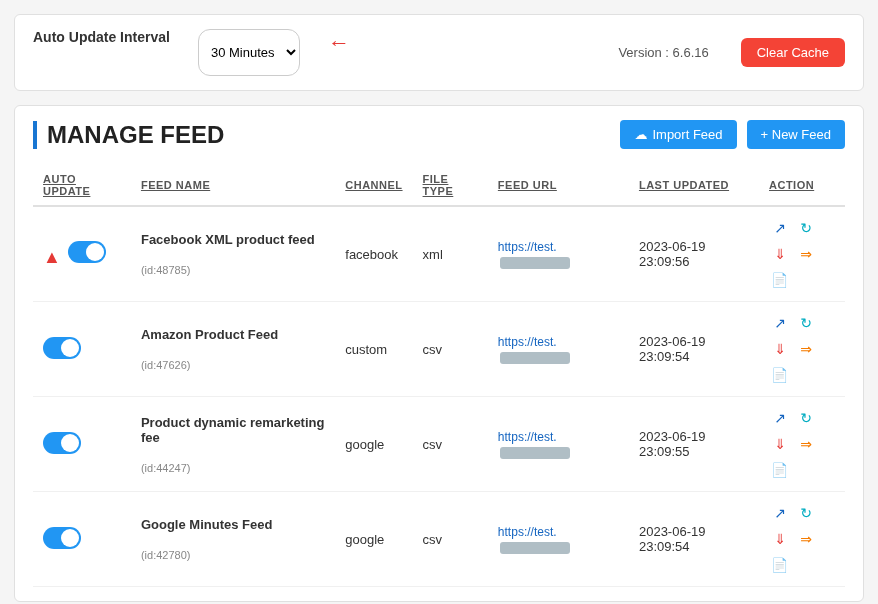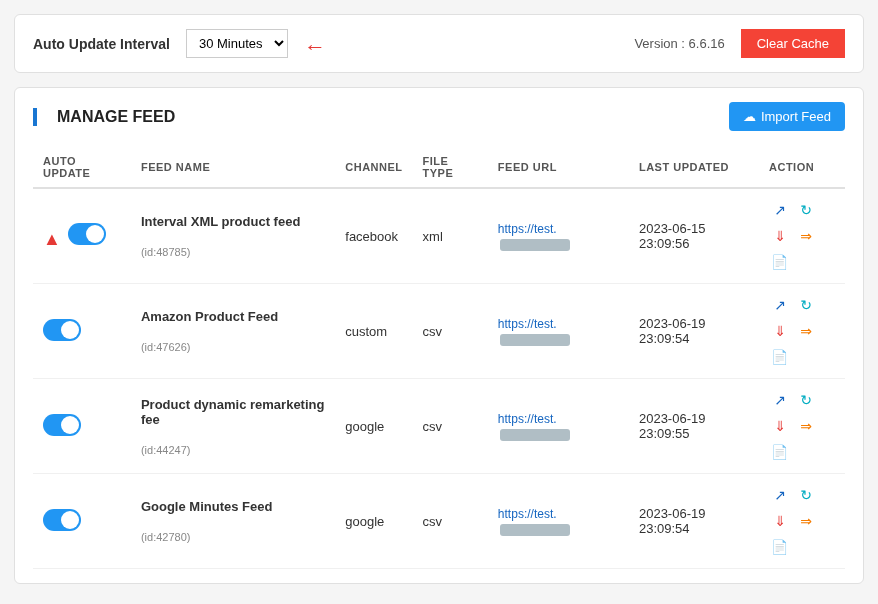--- a/index.html
+++ b/index.html
@@ -8,28 +8,28 @@
     .top-panel {
       background: #fff;
       border: 1px solid #e0e0e0;
       border-radius: 6px;
       padding: 14px 18px;
       margin: 14px;
       display: flex;
       align-items: center;
       justify-content: space-between;
     }
-    .top-left { display: flex; align-items: center; gap: 16px; flex-wrap: wrap; }
+    .top-left { display: flex; gap: 28px; flex-wrap: wrap; }
     .panel-title { font-weight: bold; font-size: 14px; }
     .version-text { font-size: 13px; color: #555; }
 
     .interval-select {
       border: 1px solid #ccc;
-      border-radius: 0;
-      padding: 5px 8px;
+      border-radius: 12px;
+      padding: 14px 8px;
       font-size: 13px;
       background: #fff;
       cursor: pointer;
     }
     .btn-update {
       background: #2196F3;
       color: #fff;
       border: none;
       border-radius: 4px;
       padding: 7px 16px;
@@ -40,21 +40,21 @@
     .arrow-indicator {
       color: #e53935;
       font-size: 22px;
       font-weight: bold;
       line-height: 1;
     }
     .btn-clear-cache {
       background: #f44336;
       color: #fff;
       border: none;
-      border-radius: 0;
+      border-radius: 6px;
       padding: 7px 16px;
       font-size: 13px;
       cursor: pointer;
       font-weight: 500;
     }
 
     .main-panel {
       background: #fff;
       border: 1px solid #e0e0e0;
       border-radius: 6px;
@@ -62,25 +62,25 @@
       padding: 14px 18px;
     }
 
     .manage-feed-header {
       display: flex;
       align-items: center;
       justify-content: space-between;
       margin-bottom: 16px;
     }
     .manage-feed-title {
-      font-size: 16px;
+      font-size: 24px;
       font-weight: bold;
       color: #222;
       border-left: 4px solid #1976D2;
-      padding-left: 20px;
+      padding-left: 10px;
     }
     .header-actions { display: flex; gap: 10px; }
     .btn-import {
       background: #2196F3;
       color: #fff;
       border: none;
       border-radius: 4px;
       padding: 7px 14px;
       font-size: 13px;
       cursor: pointer;
@@ -106,20 +106,21 @@
       border-bottom: 2px solid #e0e0e0;
     }
     thead th {
       text-align: left;
       padding: 8px 10px;
       font-weight: bold;
       font-size: 11px;
       color: #555;
       letter-spacing: 0.5px;
       text-transform: uppercase;
+      text-decoration: underline;
     }
     tbody tr {
       border-bottom: 1px solid #f0f0f0;
     }
     tbody td {
       padding: 10px 10px;
       vertical-align: middle;
     }
 
     .feed-name-main { font-weight: bold; font-size: 13px; }
@@ -182,34 +183,35 @@
     <select class="interval-select">
       <option>30 Minutes</option>
       <option>5 Minutes</option>
       <option>10 Minutes</option>
       <option>15 Minutes</option>
       <option>1 Hour</option>
       <option>2 Hours</option>
     </select>
     <span class="arrow-indicator">←</span>
   </div>
-  <div style="display:flex;align-items:center;gap:16px;">
+  <div style="display:flex;align-items:center;gap:32px;">
     <span class="version-text">Version : 6.6.16</span>
     <button class="btn-clear-cache">Clear Cache</button>
   </div>
 </div>
 
 <div class="main-panel">
   <div class="manage-feed-header">
     <div class="manage-feed-title">MANAGE FEED</div>
     <div class="header-actions">
       <button class="btn-import">
         <span>☁</span>
         <span>Import Feed</span>
       </button>
+      <button class="btn-new">+ New Feed</button>
     </div>
   </div>
 
   <table>
     <thead>
       <tr>
         <th>AUTO UPDATE</th>
         <th>FEED NAME</th>
         <th>CHANNEL</th>
         <th>FILE TYPE</th>
@@ -218,29 +220,29 @@
         <th>ACTION</th>
       </tr>
     </thead>
     <tbody id="table-body">
     <tr>
     <td>
       <span style="color:#e53935;font-size:18px;font-weight:bold;margin-right:4px;">▲</span>
       <button class="toggle" title="Toggle auto update"></button>
     </td>
     <td>
-      <div class="feed-name-main">Interval XML product feed</div>
+      <div class="feed-name-main">Facebook XML product feed</div>
       <div class="feed-name-sub">(id:48785)</div>
     </td>
     <td>facebook</td>
     <td>xml</td>
     <td>
       <span style="color:#1565C0;font-size:12px;">https://test.</span><span class="url-blur"></span>
     </td>
-    <td>2023-06-15 23:09:56</td>
+    <td>2023-06-19 23:09:56</td>
     <td>
       <div class="action-icons">
         <button class="action-icon icon-blue" title="Open">↗</button>
         <button class="action-icon icon-cyan" title="Refresh">↻</button>
         <button class="action-icon icon-red" title="Download">⇓</button>
         <button class="action-icon icon-orange" title="Export">⇒</button>
         <button class="action-icon icon-gray" title="File">📄</button>
       </div>
     </td>
   </tr>

